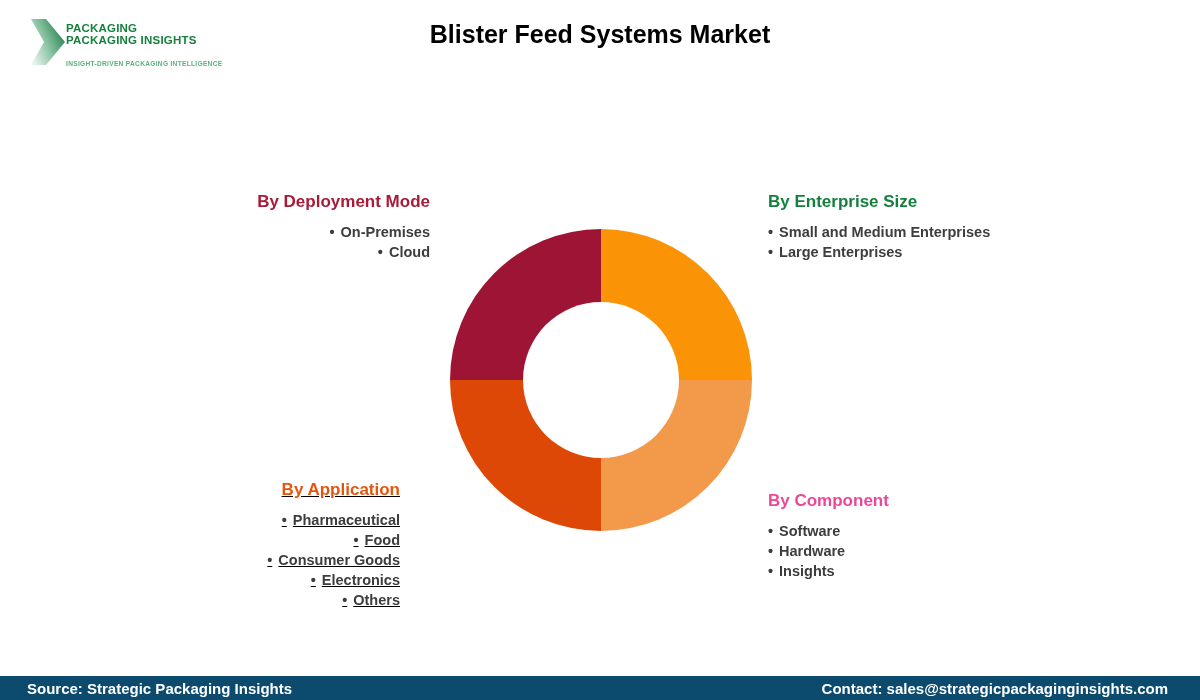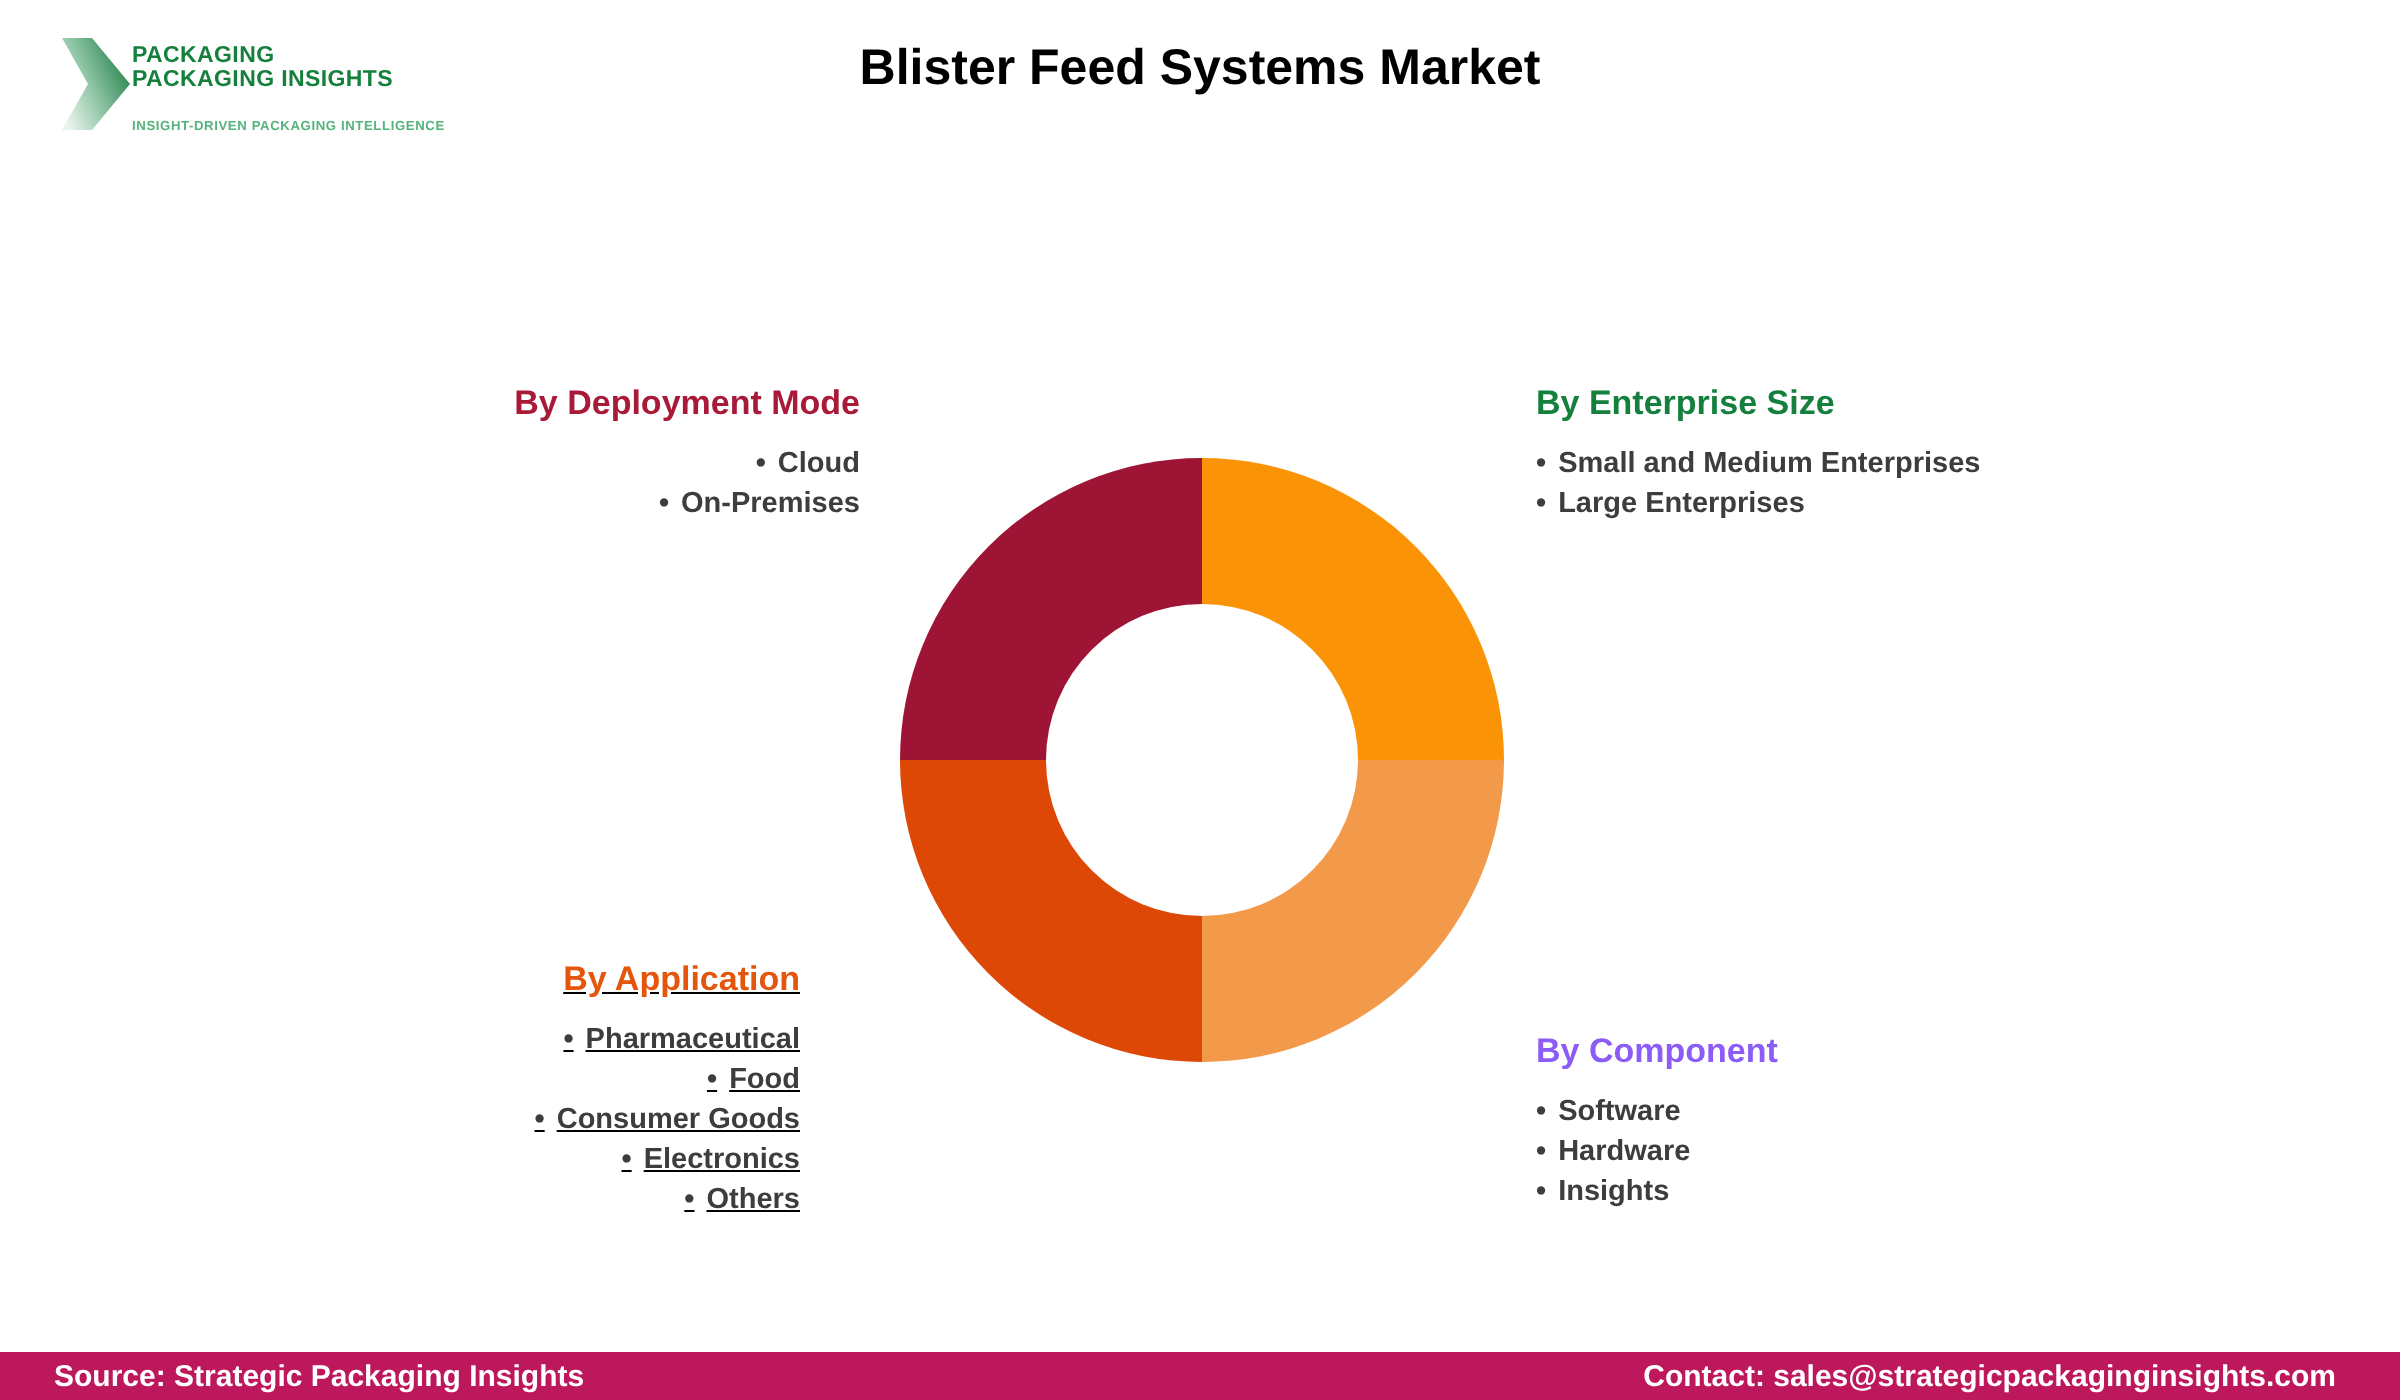--- a/index.html
+++ b/index.html
@@ -43,21 +43,21 @@
   .seg.align-left { text-align: left; }
 
   .seg-deployment { right: 770px; top: 191px; }
   .seg-enterprise { left: 768px; top: 191px; }
   .seg-application { right: 800px; top: 479px; text-decoration: underline; }
   .seg-component  { left: 768px; top: 490px; }
 
   
   .footer {
     position: absolute; left: 0; top: 676px; width: 1200px; height: 24px;
-    background: #be185d; color: #ffffff;
+    background: #0c4a6e; color: #ffffff;
     display: flex; justify-content: space-between; align-items: center;
     padding: 0 32px 0 27px;
     font-size: 15px; font-weight: bold;
   }
 </style>
 </head>
 <body>
 
 <div class="logo">
   <svg class="logo-chevron" viewBox="0 0 34 46">
@@ -79,22 +79,22 @@
 
 <h1 class="page-title">Blister Feed Systems Market</h1>
 
 <div class="donut" id="donut" style="background: conic-gradient(rgb(251, 147, 6) 0deg, rgb(251, 147, 6) 90deg, rgb(242, 153, 74) 90deg, rgb(242, 153, 74) 180deg, rgb(221, 72, 6) 180deg, rgb(221, 72, 6) 270deg, rgb(158, 20, 53) 270deg, rgb(158, 20, 53) 360deg);">
   <div class="donut-hole"></div>
 </div>
 
 <div class="seg seg-deployment align-right">
   <h2 style="color: rgb(169, 26, 56);">By Deployment Mode</h2>
   <ul>
+    <li>On-Premises</li>
     <li>Cloud</li>
-    <li>On-Premises</li>
   </ul>
 </div>
 
 <div class="seg seg-enterprise align-left">
   <h2 style="color: #15803d;">By Enterprise Size</h2>
   <ul>
     <li>Small and Medium Enterprises</li>
     <li>Large Enterprises</li>
   </ul>
 </div>
@@ -104,21 +104,21 @@
   <ul>
     <li>Pharmaceutical</li>
     <li>Food</li>
     <li>Consumer Goods</li>
     <li>Electronics</li>
     <li>Others</li>
   </ul>
 </div>
 
 <div class="seg seg-component align-left">
-  <h2 style="color: #8b5cf6; margin-top: 25px;">By Component</h2>
+  <h2 style="color: #ec4899;">By Component</h2>
   <ul>
     <li>Software</li>
     <li>Hardware</li>
     <li>Insights</li>
   </ul>
 </div>
 
 <div class="footer">
   <span>Source: Strategic Packaging Insights</span>
   <span>Contact: sales@strategicpackaginginsights.com</span>

